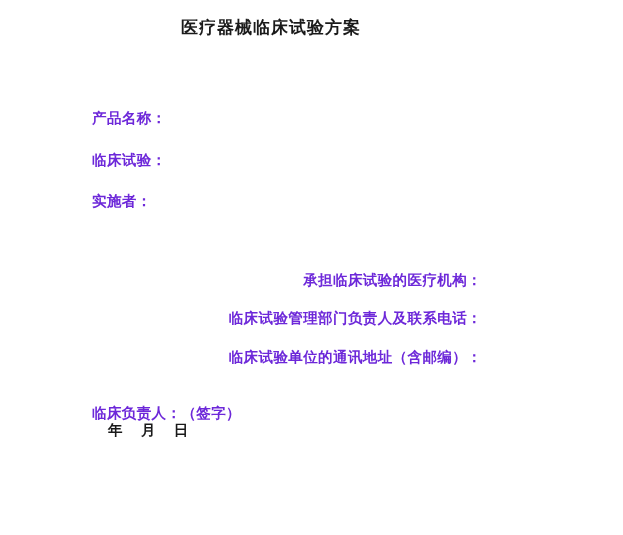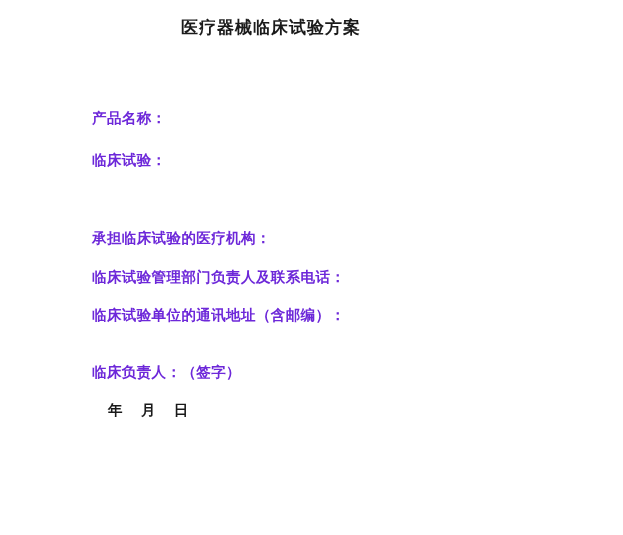--- a/index.html
+++ b/index.html
@@ -44,26 +44,26 @@
     margin-top: 72px;
   }
   .group-a .field-line {
     margin-bottom: 27px;
   }
   .group-b {
     margin-top: 64px;
   }
   .group-b .field-line {
     margin-bottom: 24px;
+    text-align: right;
   }
   .group-c {
     margin-top: 42px;
   }
   .group-c .field-line {
-    margin-bottom: 22px;
   }
   .date-line {
     font-size: 14.5px;
     font-weight: bold;
     color: #1a1a1a;
     letter-spacing: 0.4px;
     margin-left: 16px;
   }
   .date-line .spacer {
     display: inline-block;
@@ -73,20 +73,21 @@
 </head>
 <body>
 
 <div class="page">
 
   <h1 class="doc-title">医疗器械临床试验方案</h1>
 
   <div class="body-block group-a">
     <div class="field-line">产品名称：</div>
     <div class="field-line">临床试验：</div>
+    <div class="field-line">实施者：</div>
   </div>
 
   <div class="body-block group-b">
     <div class="field-line">承担临床试验的医疗机构：</div>
     <div class="field-line">临床试验管理部门负责人及联系电话：</div>
     <div class="field-line">临床试验单位的通讯地址（含邮编）：</div>
   </div>
 
   <div class="body-block group-c">
     <div class="field-line">临床负责人：（签字）</div>

